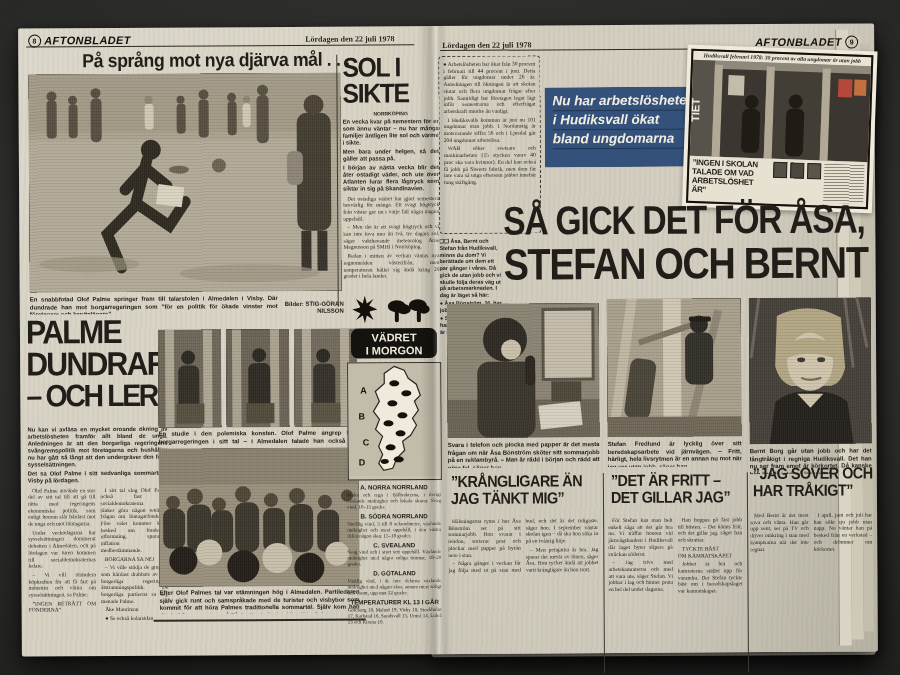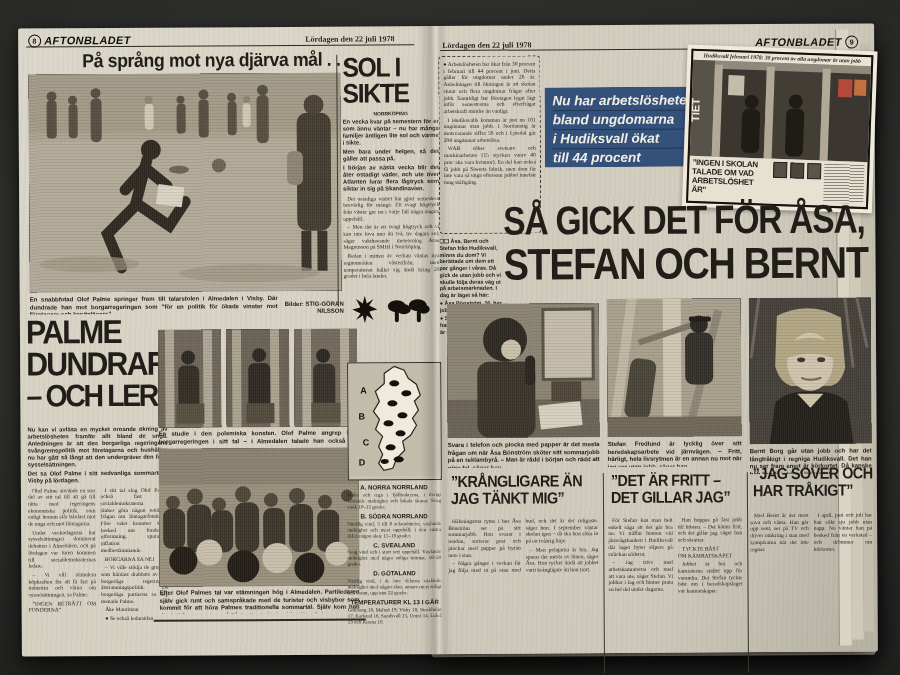--- a/index.html
+++ b/index.html
@@ -244,20 +244,24 @@
     <div class="abs" style="left:366px;top:270px;width:44px;height:30px;">
       <svg width="44" height="30" viewBox="0 0 44 30" fill="#14110c">
           <ellipse cx="11" cy="10" rx="9" ry="6"></ellipse>
           <ellipse cx="18" cy="13" rx="7" ry="5"></ellipse>
           <rect x="9" y="14" width="4" height="12" rx="2"></rect>
           <ellipse cx="32" cy="9" rx="9" ry="6"></ellipse>
           <ellipse cx="38" cy="13" rx="6" ry="4.5"></ellipse>
           <rect x="31" y="14" width="4" height="12" rx="2"></rect>
         </svg>
     </div>
+    <div class="abs" style="left:331px;top:302px;width:86px;height:30px;background:#15130f;border-radius:7px;text-align:center;color:#efe9da;font:900 11px/1.15 'Liberation Sans',sans-serif;padding-top:3px;box-sizing:border-box;">
+      <div>VÄDRET</div>
+      <div>I MORGON</div>
+    </div>
     <div class="abs" style="left:327px;top:336px;width:92px;height:116px;border:1.5px solid #2a2620;background:#c9c3b2;">
       <svg width="92" height="113" viewBox="0 0 92 113">
         <rect width="92" height="113" fill="#c2bcab"></rect>
         <path d="M46,3 L56,7 L60,15 L68,21 L72,32 L66,38 L70,47 L64,55 L68,62 L62,72 L54,78 L56,87 L48,95 L44,105 L35,107 L30,100 L34,91 L30,83 L34,73 L27,66 L31,56 L25,48 L31,38 L27,28 L36,20 L36,10 Z" fill="#efeadb" stroke="#2a2620" stroke-width="1.2"></path>
         <g font-family="Liberation Sans" font-size="9" font-weight="900" fill="#14110c">
           <text x="12" y="30">A</text>
             <text x="10" y="56">B</text>
             <text x="14" y="82">C</text>
             <text x="10" y="102">D</text>
         </g>
@@ -305,23 +309,22 @@
     <div class="abs bullets" style="left:420px;top:212px;width:64px;height:96px;overflow:hidden;">
       <p>❏❏ Åsa, Bernt och Stefan från Hudiksvall, minns du dom? Vi berättade om dem ett par gånger i våras. Då gick de utan jobb och vi skulle följa deras väg ut på arbetsmarknaden. I dag är läget så här:</p>
       <p>● Åsa Bönström, 16, har jobb men inte så roligt.</p>
       <p>● Stefan Fredlund, 18, har beredskapsjobb och är nöjd.</p>
 
     </div>
 
     <div class="abs" style="left:526px;top:62px;width:176px;height:80px;background:#34517c;clip-path:polygon(0 0,93% 0,100% 50%,93% 100%,0 100%);box-shadow:0 1px 3px rgba(0,0,0,.4);">
       <div style="padding:5px 18px 0 8px;color:#f2eee2;font:900 italic 13.5px/1.33 'Liberation Sans',sans-serif;font-style:italic;">
         <div style="border-bottom:1px solid rgba(0,0,0,.35);">Nu har arbetslösheten</div>
+        <div style="border-bottom:1px solid rgba(0,0,0,.35);">i Hudiksvall ökat</div>
         <div style="border-bottom:1px solid rgba(0,0,0,.35);">bland ungdomarna</div>
-        <div style="border-bottom:1px solid rgba(0,0,0,.35);">i Hudiksvall ökat</div>
-        <div>till 44 procent</div>
       </div>
     </div>
 
     <div class="abs" style="left:666px;top:24px;width:190px;height:162px;transform:rotate(2.4deg);background:#efeadb;padding:4px;box-sizing:border-box;box-shadow:0 2px 5px rgba(0,0,0,.35);">
       <div style="border:2px solid #14110c;height:100%;box-sizing:border-box;position:relative;overflow:hidden;background:#8f897b;">
         <div style="background:#e8e3d3;font:700 italic 5.6px/9px 'Liberation Serif',serif;text-align:center;height:9px;overflow:hidden;white-space:nowrap;">Hudiksvall februari 1978: 30 procent av alla ungdomar är utan jobb</div>
         <div style="position:absolute;left:0;top:9px;right:0;height:96px;">
           <svg width="182" height="96" viewBox="0 0 182 96">
             <rect width="182" height="96" fill="#8f897b"></rect>
             <rect x="0" y="0" width="22" height="96" fill="#58534a"></rect>

